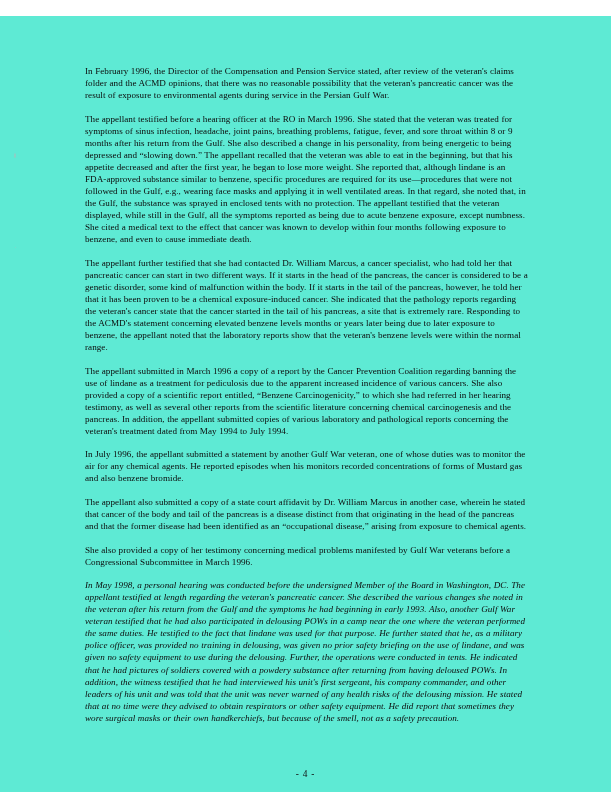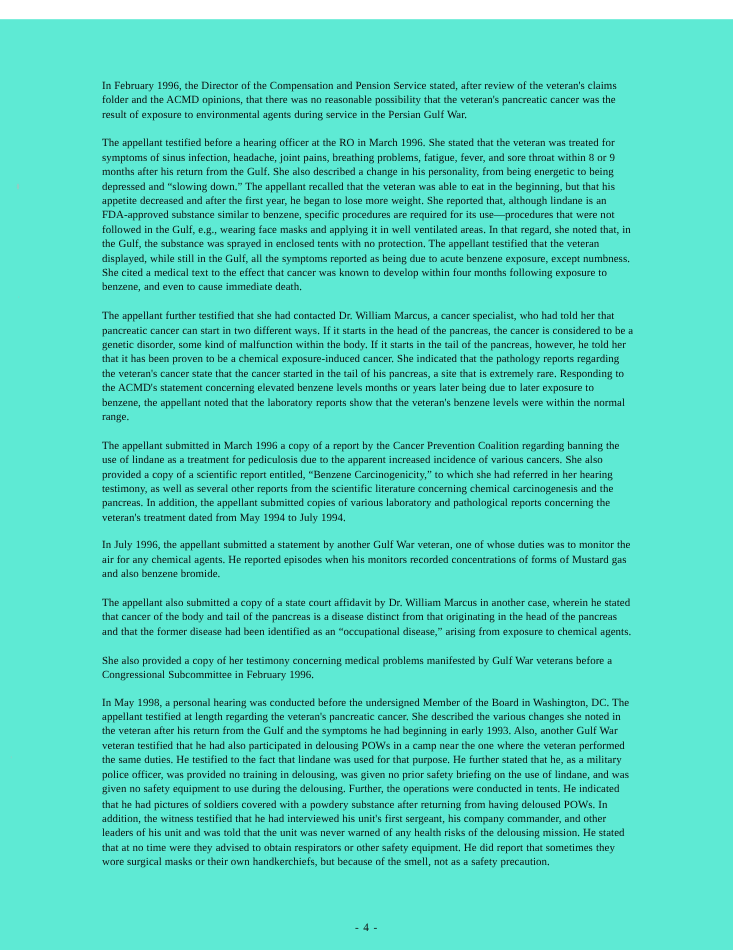--- a/index.html
+++ b/index.html
@@ -40,20 +40,21 @@
     line-height: 12.05px;
     text-align: left;
     letter-spacing: 0.005em;
     word-spacing: 0.02em;
     color: #0b0b0b;
     text-rendering: optimizeLegibility;
   }
 
   p.para:last-of-type {
     margin-bottom: 0;
+    font-style: italic;
   }
 
   .page-number {
     position: absolute;
     left: 0;
     top: 752px;
     width: 611px;
     text-align: center;
     font-size: 9.4px;
     line-height: 12px;
@@ -83,19 +84,19 @@
   <div class="speckle s3"></div>
   <div class="speckle s4"></div>
 
   <div class="text-column">
     <p class="para">In February 1996, the Director of the Compensation and Pension Service stated, after review of the veteran's claims folder and the ACMD opinions, that there was no reasonable possibility that the veteran's pancreatic cancer was the result of exposure to environmental agents during service in the Persian Gulf War.</p>
     <p class="para">The appellant testified before a hearing officer at the RO in March 1996.  She stated that the veteran was treated for symptoms of sinus infection, headache, joint pains, breathing problems, fatigue, fever, and sore throat within 8 or 9 months after his return from the Gulf.  She also described a change in his personality, from being energetic to being depressed and “slowing down.”  The appellant recalled that the veteran was able to eat in the beginning, but that his appetite decreased and after the first year, he began to lose more weight.  She reported that, although lindane is an FDA-approved substance similar to benzene, specific procedures are required for its use—procedures that were not followed in the Gulf, e.g., wearing face masks and applying it in well ventilated areas.  In that regard, she noted that, in the Gulf, the substance was sprayed in enclosed tents with no protection.  The appellant testified that the veteran displayed, while still in the Gulf, all the symptoms reported as being due to acute benzene exposure, except numbness.  She cited a medical text to the effect that cancer was known to develop within four months following exposure to benzene, and even to cause immediate death.</p>
     <p class="para">The appellant further testified that she had contacted Dr. William Marcus, a cancer specialist, who had told her that pancreatic cancer can start in two different ways.  If it starts in the head of the pancreas, the cancer is considered to be a genetic disorder, some kind of malfunction within the body.  If it starts in the tail of the pancreas, however, he told her that it has been proven to be a chemical exposure-induced cancer.  She indicated that the pathology reports regarding the veteran's cancer state that the cancer started in the tail of his pancreas, a site that is extremely rare.  Responding to the ACMD's statement concerning elevated benzene levels months or years later being due to later exposure to benzene, the appellant noted that the laboratory reports show that the veteran's benzene levels were within the normal range.</p>
     <p class="para">The appellant submitted in March 1996 a copy of a report by the Cancer Prevention Coalition regarding banning the use of lindane as a treatment for pediculosis due to the apparent increased incidence of various cancers.  She also provided a copy of a scientific report entitled, “Benzene Carcinogenicity,” to which she had referred in her hearing testimony, as well as several other reports from the scientific literature concerning chemical carcinogenesis and the pancreas.  In addition, the appellant submitted copies of various laboratory and pathological reports concerning the veteran's treatment dated from May 1994 to July 1994.</p>
     <p class="para">In July 1996, the appellant submitted a statement by another Gulf War veteran, one of whose duties was to monitor the air for any chemical agents.  He reported episodes when his monitors recorded concentrations of forms of Mustard gas and also benzene bromide.</p>
     <p class="para">The appellant also submitted a copy of a state court affidavit by Dr. William Marcus in another case, wherein he stated that cancer of the body and tail of the pancreas is a disease distinct from that originating in the head of the pancreas and that the former disease had been identified as an “occupational disease,” arising from exposure to chemical agents.</p>
-    <p class="para">She also provided a copy of her testimony concerning medical problems manifested by Gulf War veterans before a Congressional Subcommittee in February 1996.</p>
+    <p class="para">She also provided a copy of her testimony concerning medical problems manifested by Gulf War veterans before a Congressional Subcommittee in March 1996.</p>
     <p class="para">In May 1998, a personal hearing was conducted before the undersigned Member of the Board in Washington, DC.  The appellant testified at length regarding the veteran's pancreatic cancer.  She described the various changes she noted in the veteran after his return from the Gulf and the symptoms he had beginning in early 1993.  Also, another Gulf War veteran testified that he had also participated in delousing POWs in a camp near the one where the veteran performed the same duties.  He testified to the fact that lindane was used for that purpose.  He further stated that he, as a military police officer, was provided no training in delousing, was given no prior safety briefing on the use of lindane, and was given no safety equipment to use during the delousing.  Further, the operations were conducted in tents.  He indicated that he had pictures of soldiers covered with a powdery substance after returning from having deloused POWs.  In addition, the witness testified that he had interviewed his unit's first sergeant, his company commander, and other leaders of his unit and was told that the unit was never warned of any health risks of the delousing mission.  He stated that at no time were they advised to obtain respirators or other safety equipment.  He did report that sometimes they wore surgical masks or their own handkerchiefs, but because of the smell, not as a safety precaution.</p>
   </div>
 
   <div class="page-number">- 4 -</div>
 
 </div>
 
 </body></html>

